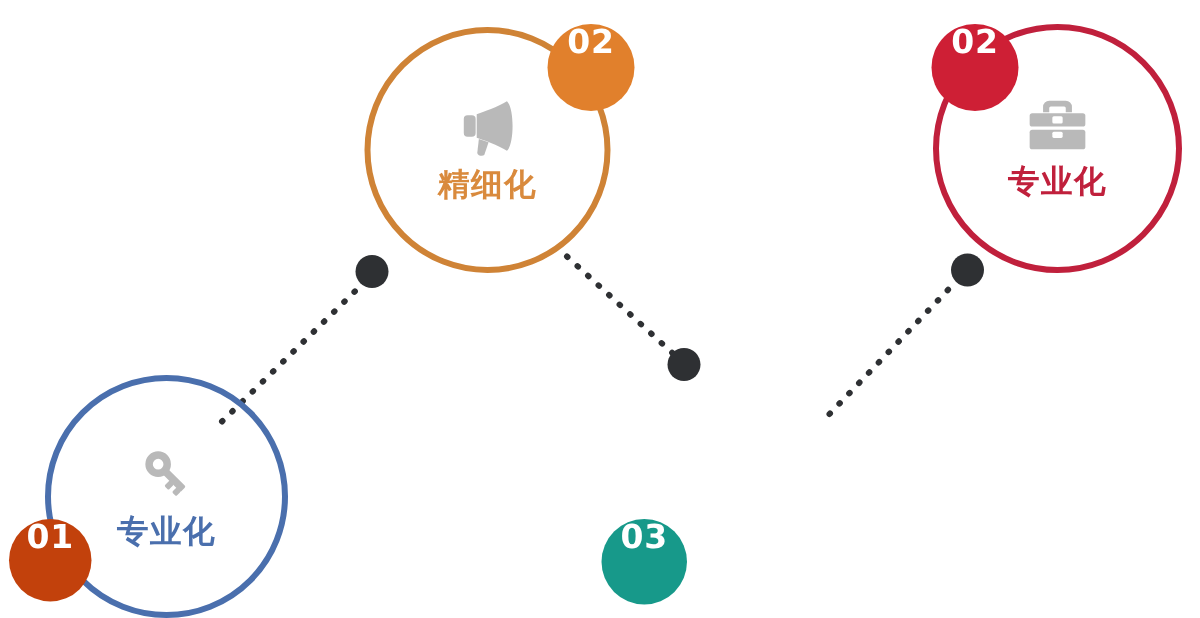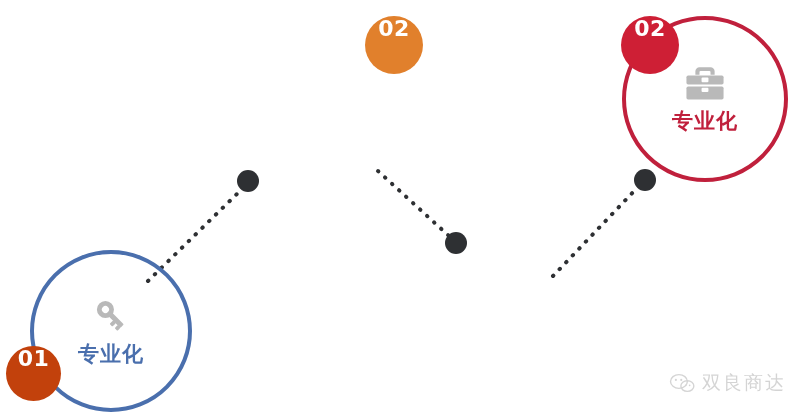--- a/index.html
+++ b/index.html
@@ -131,24 +131,41 @@
           </g>
         </svg>
       </span>
       <span class="node-label node-1-label">专业化</span>
     </div>
   </div>
   <div class="badge" id="badge-1" style="background:#c2410c">
     <span>01</span>
   </div>
 
+  <div class="node" id="node-2" style="border-color:#cf8336">
+    <div class="node-inner">
+      <span class="node-icon">
+        <svg width="46" height="42" viewBox="0 0 64 58">
+          <g fill="#b9b9b9">
+            <path d="M50 6 C57 12 57 46 50 52 C42 47 28 42 22 40 L22 18 C28 16 42 11 50 6 Z"></path>
+            <rect x="10" y="19" width="11" height="20" rx="3.5"></rect>
+            <path d="M24 41 L33 44 L29 56 C27 57.5 23 56.5 22.5 54 Z"></path>
+          </g>
+        </svg>
+      </span>
+      <span class="node-label node-2-label">精细化</span>
+    </div>
+  </div>
   <div class="badge" id="badge-2" style="background:#e1802c">
     <span>02</span>
   </div>
 
+  <div class="badge" id="badge-3" style="background:#17998a">
+    <span>03</span>
+  </div>
 
   <div class="node" id="node-4" style="border-color:#c0203c">
     <div class="node-inner">
       <span class="node-icon">
         <svg width="44" height="40" viewBox="0 0 64 58">
           <g fill="#b9b9b9">
             <path d="M24 6 h16 a6 6 0 0 1 6 6 v5 h-6 v-4 a1.5 1.5 0 0 0 -1.5 -1.5 h-13
                      a1.5 1.5 0 0 0 -1.5 1.5 v4 h-6 v-5 a6 6 0 0 1 6 -6 z"></path>
             <rect x="5" y="18" width="54" height="13" rx="2.5"></rect>
             <rect x="5" y="34" width="54" height="19" rx="2.5"></rect>
@@ -157,29 +174,14 @@
           </g>
         </svg>
       </span>
       <span class="node-label node-4-label">专业化</span>
     </div>
   </div>
   <div class="badge" id="badge-4" style="background:#ce1f35">
     <span>02</span>
   </div>
 
-  <div id="watermark">
-    <span style="line-height:0">
-      <svg width="26" height="22" viewBox="0 0 34 28">
-        <g fill="none" stroke="#9a9a9a" stroke-width="1.8">
-          <ellipse cx="13" cy="12" rx="11" ry="9"></ellipse>
-          <ellipse cx="24" cy="18" rx="8.5" ry="7"></ellipse>
-        </g>
-        <circle cx="9" cy="10" r="1.4" fill="#9a9a9a"></circle>
-        <circle cx="16" cy="10" r="1.4" fill="#9a9a9a"></circle>
-        <circle cx="22" cy="17" r="1.1" fill="#9a9a9a"></circle>
-        <circle cx="27" cy="17" r="1.1" fill="#9a9a9a"></circle>
-      </svg>
-    </span>
-    <span class="wm-text">双良商达</span>
-  </div>
 
 </div>
 
 </body></html>

